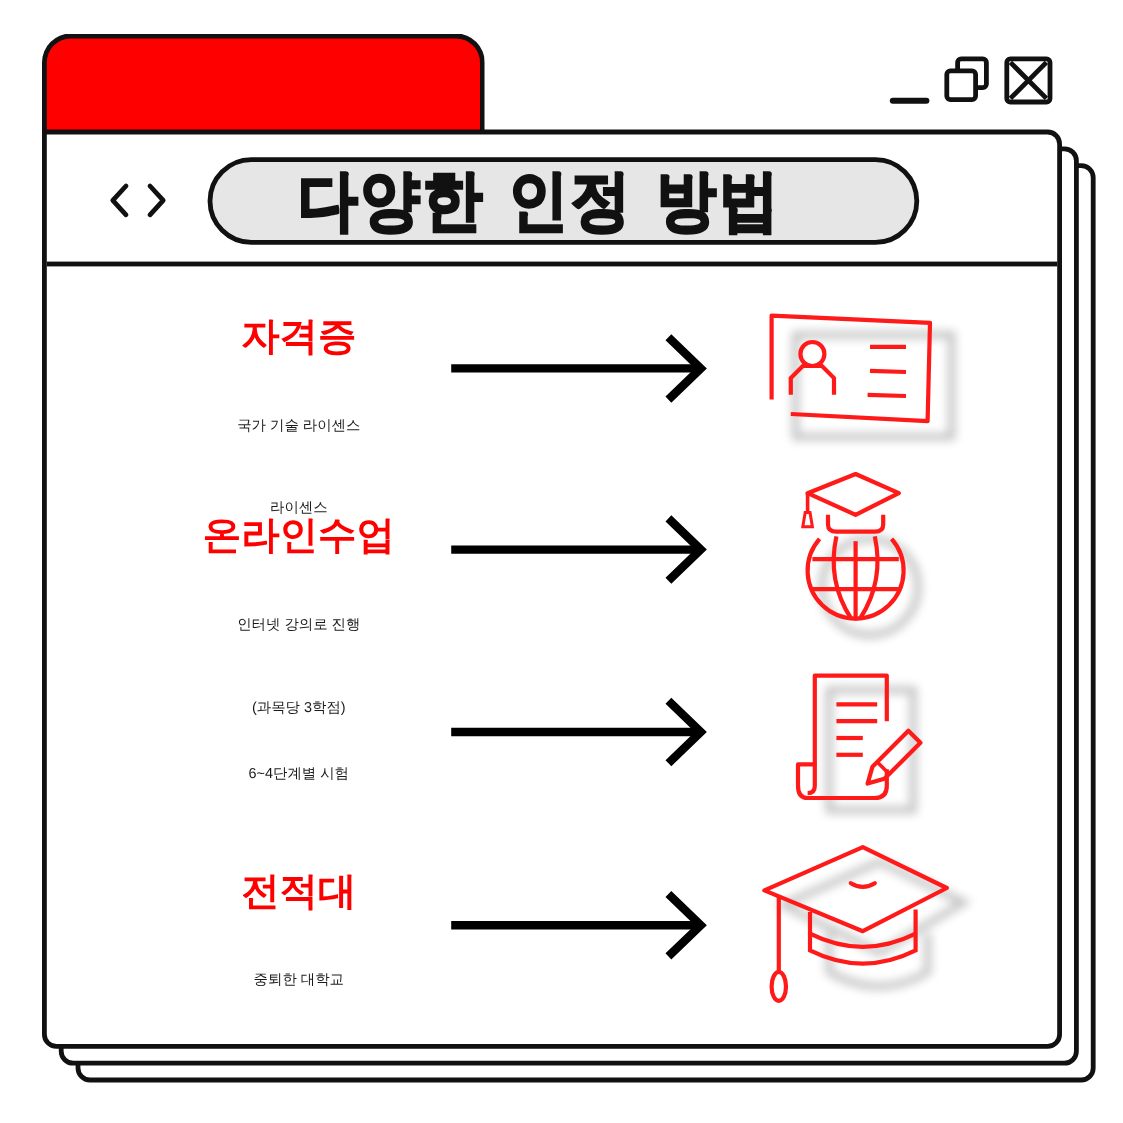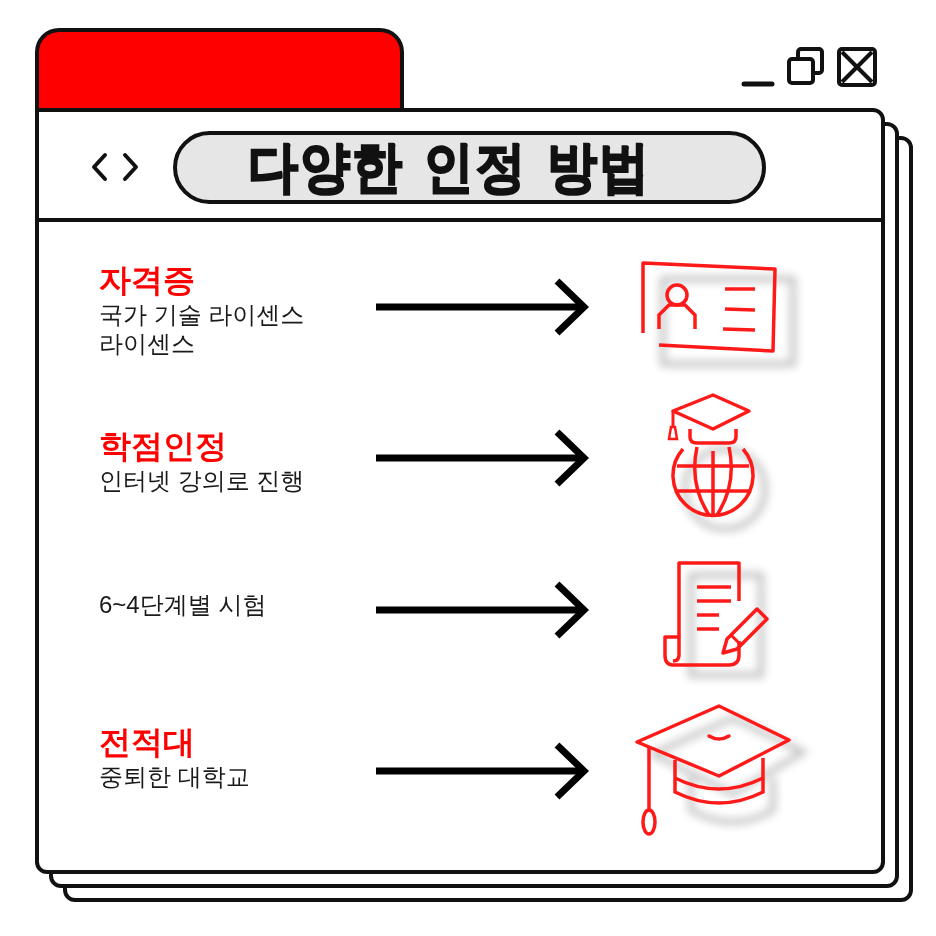--- a/index.html
+++ b/index.html
@@ -20,23 +20,23 @@
 
   .header { position: absolute; left: 0; top: 0; width: 100%; height: 110px; border-bottom: 4px solid #111; }
   .nav-arrows { position: absolute; left: 50px; top: 38px; width: 60px; height: 34px; }
   .title-pill { position: absolute; left: 134px; top: 19px; width: 593px; height: 73px;
                 background: #e6e6e6; border: 4px solid #111; border-radius: 40px;
                 display: flex; align-items: center; justify-content: center; }
   .title-pill span { font-family: "DejaVu Sans", sans-serif; font-weight: 900; font-size: 50px;
                      color: #111; letter-spacing: 2px; transform: scaleY(1.1); -webkit-text-stroke: 2px #111; margin-left: -40px; }
 
   .row { position: absolute; left: 0; width: 100%; }
-  .row .text { position: absolute; left: 60px; width: 300px; text-align: left; }
+  .row .text { position: absolute; left: 60px; width: 300px; text-align: center; }
   .row .heading { color: #ff0000; font-size: 32px; font-weight: 700; line-height: 40px; font-family: "Liberation Sans", sans-serif; }
-  .row .desc { color: #1a1a1a; font-size: 24px; line-height: 29px; font-family: "Liberation Sans", sans-serif; }
+  .row .desc { color: #1a1a1a; font-size: 12px; line-height: 29px; font-family: "Liberation Sans", sans-serif; margin-top: 40px; }
   .row .arrow { position: absolute; left: 333px; width: 220px; height: 60px; }
   .row .icon { position: absolute; }
   .icon svg { overflow: visible; }
 </style>
 </head>
 <body>
 
 <div class="layer layer-3"></div>
 <div class="layer layer-2"></div>
 
@@ -94,22 +94,23 @@
         <polyline points="20,74 20,60 30,50 46,50 56,60 56,74" fill="none" stroke="#ff1a1a" stroke-width="3.5"></polyline>
         <line x1="86" y1="34" x2="116" y2="34" stroke="#ff1a1a" stroke-width="3.5"></line>
         <line x1="86" y1="54" x2="116" y2="55" stroke="#ff1a1a" stroke-width="3.5"></line>
         <line x1="84" y1="74" x2="116" y2="75" stroke="#ff1a1a" stroke-width="3.5"></line>
       </svg>
     </div>
   </div>
 
   <div class="row" style="top:314px;">
     <div class="text">
-      <div class="heading">학점인정</div>
+      <div class="heading">온라인수업</div>
       <div class="desc">인터넷 강의로 진행</div>
+      <div class="desc">(과목당 3학점)</div>
     </div>
     <svg class="arrow" style="top:2px;" viewBox="0 0 220 60">
       <line x1="4" y1="30" x2="212" y2="30" stroke="#000" stroke-width="7"></line>
       <polyline points="185,4 212,30 185,56" fill="none" stroke="#000" stroke-width="7"></polyline>
     </svg>
     <div class="icon" style="left:614px; top:-37px;">
       <svg width="120" height="140" viewBox="0 0 120 140">
         <defs>
             <filter id="sh2" x="-30%" y="-30%" width="160%" height="160%">
               <feGaussianBlur stdDeviation="4"></feGaussianBlur>

